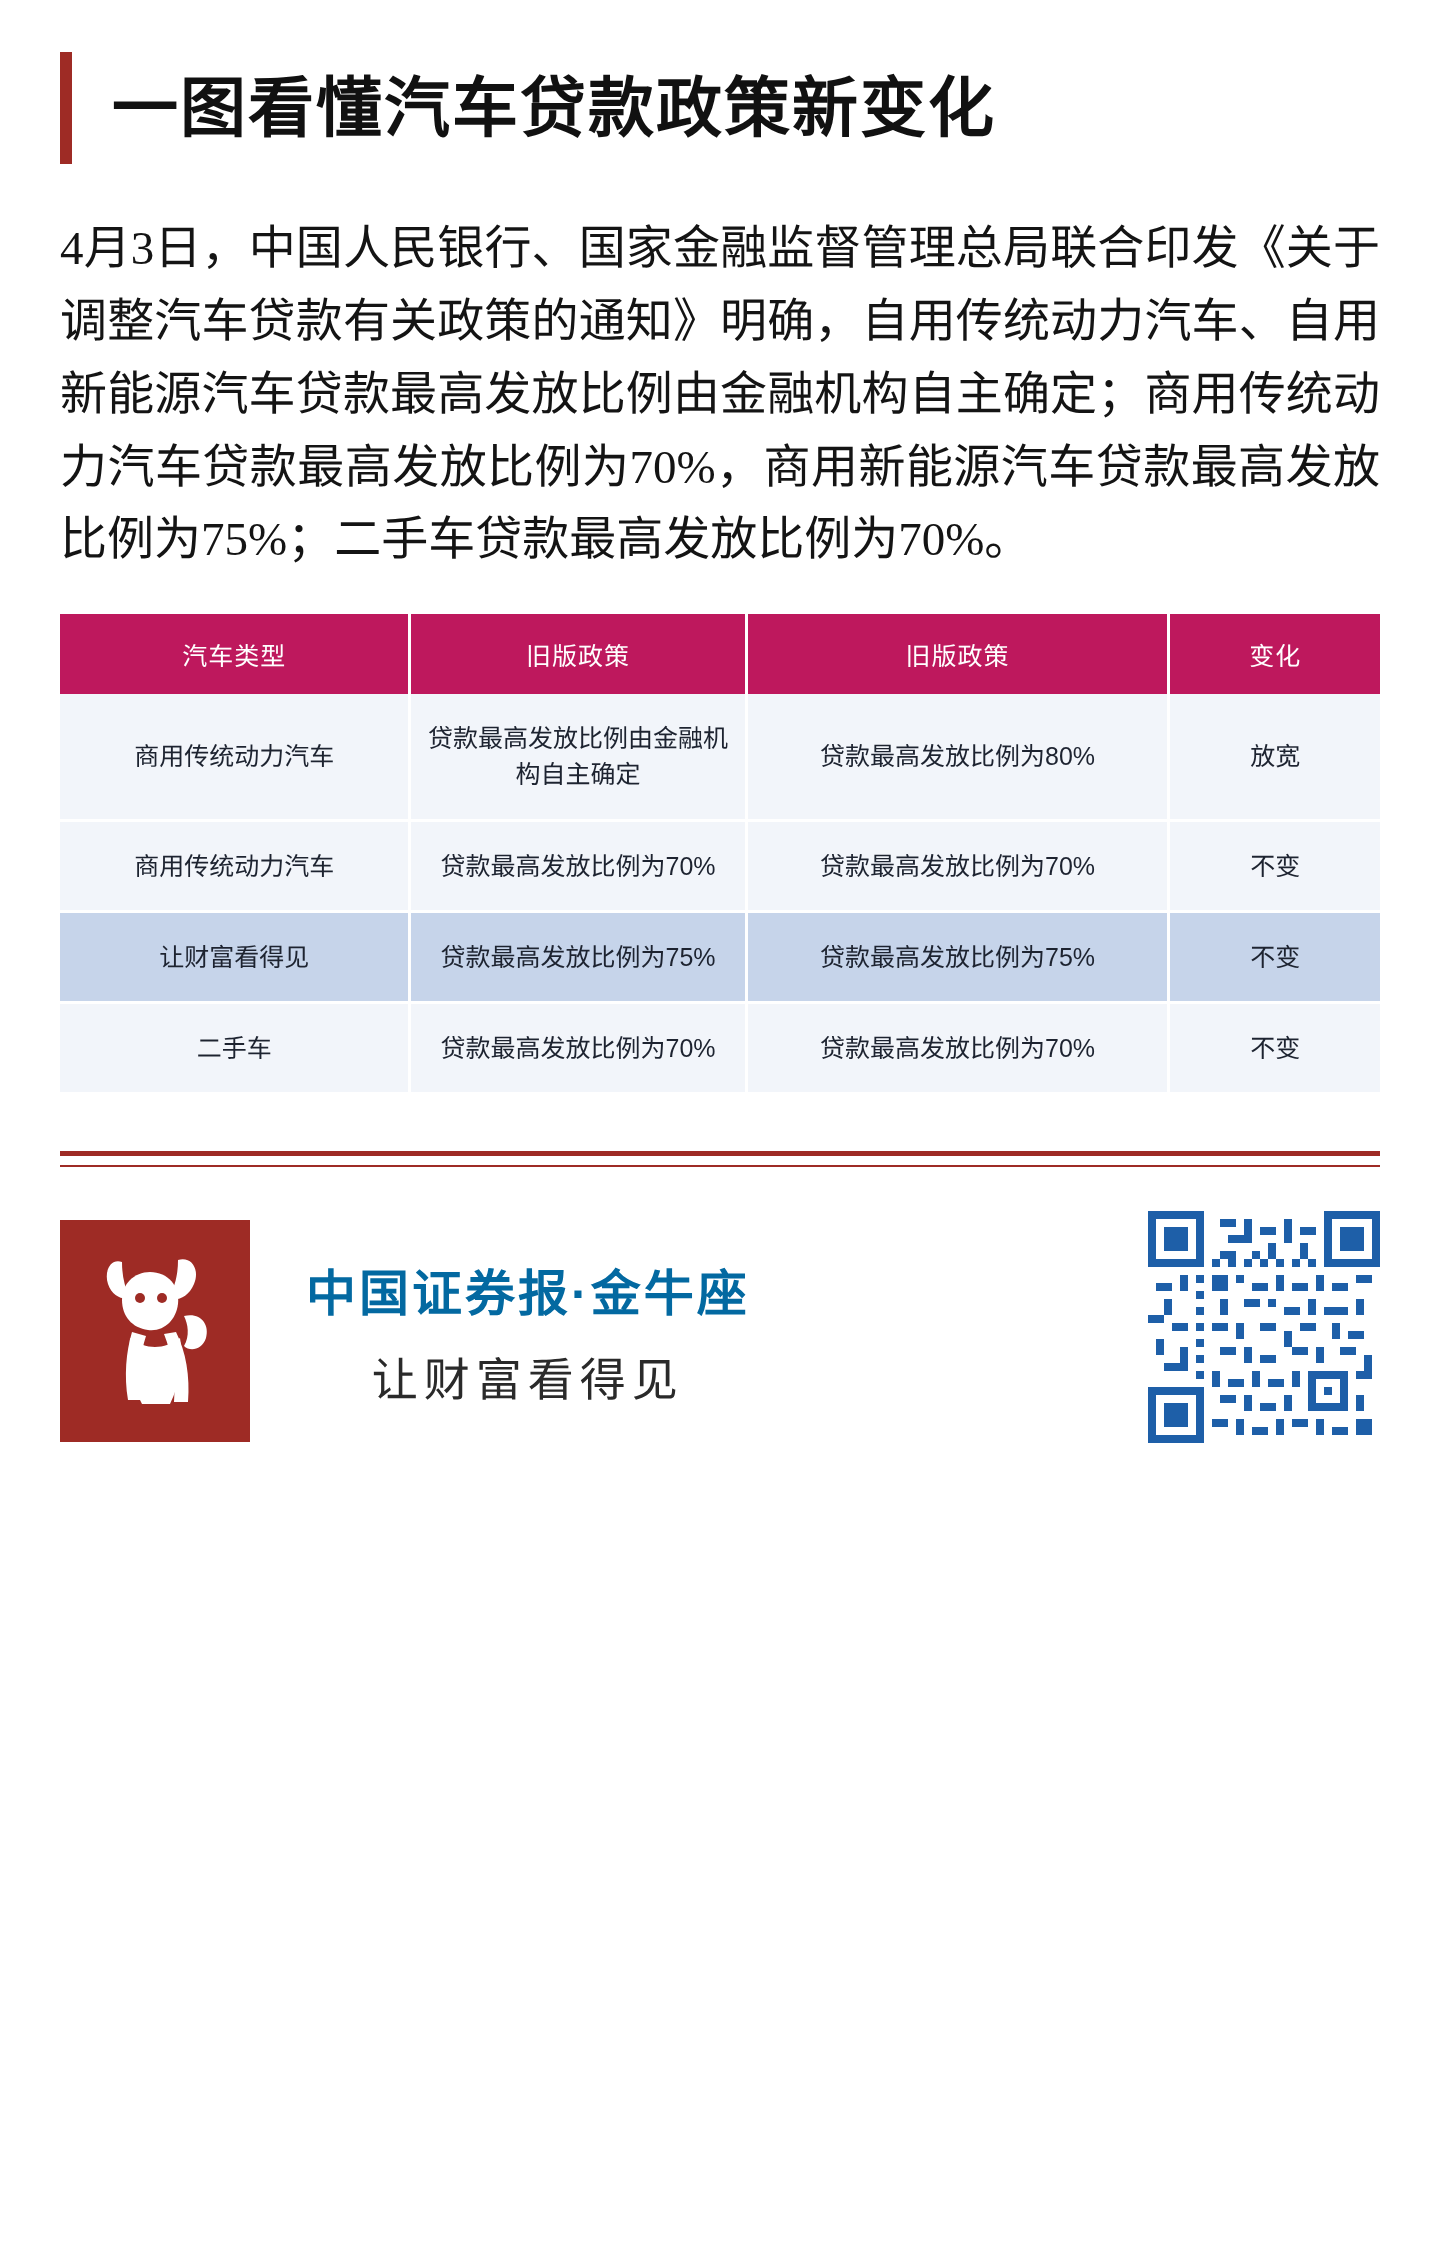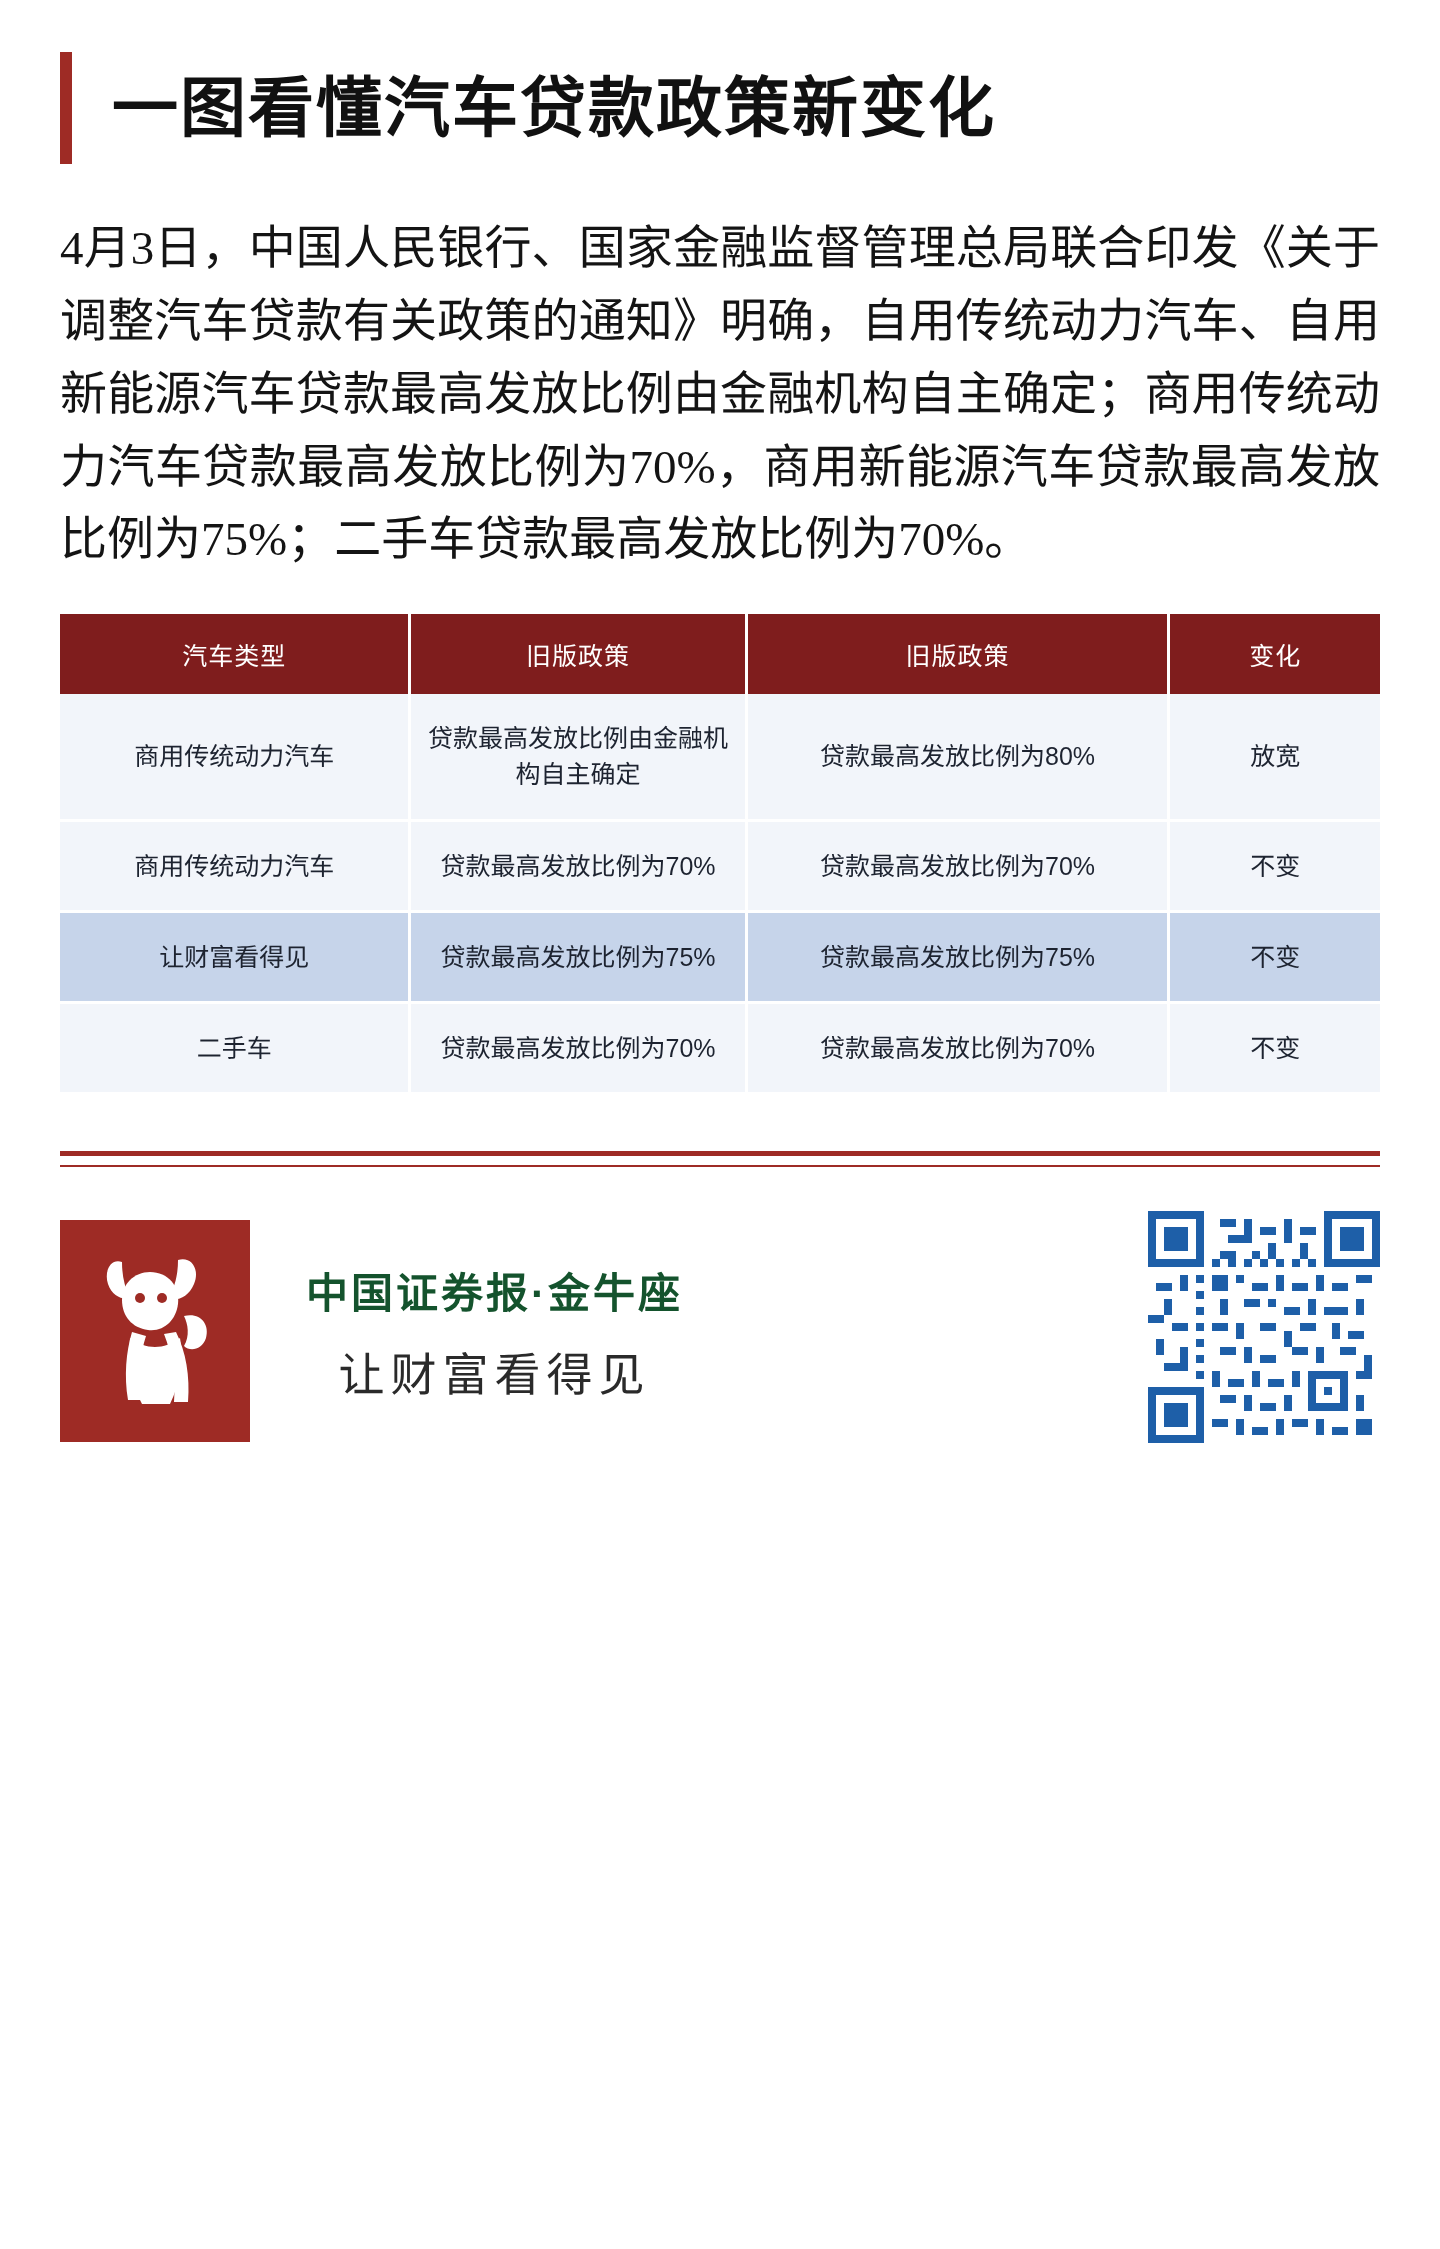--- a/index.html
+++ b/index.html
@@ -67,21 +67,21 @@
     border-collapse: collapse;
     table-layout: fixed;
     font-family: "Liberation Sans", "DejaVu Sans", sans-serif;
   }
   table.policy col.c0 { width: 26.5%; }
   table.policy col.c1 { width: 25.5%; }
   table.policy col.c2 { width: 32.0%; }
   table.policy col.c3 { width: 16.0%; }
 
   table.policy thead th {
-    background: #7f1d1d;
+    background: #be185d;
     color: #ffffff;
     font-size: 25px;
     font-weight: normal;
     padding: 22px 6px;
     text-align: center;
     border-right: 3px solid #ffffff;
     letter-spacing: 1px;
   }
   table.policy thead th:last-child { border-right: none; }
 
@@ -132,22 +132,22 @@
   .brand {
     margin-left: 56px;
     display: flex;
     flex-direction: column;
     align-items: center;
     justify-content: center;
   }
   .brand-main {
     font-family: "Liberation Sans", "DejaVu Sans", sans-serif;
     font-weight: bold;
-    font-size: 42px;
-    color: #14532d;
+    font-size: 50px;
+    color: #0369a1;
     letter-spacing: 3px;
     white-space: nowrap;
   }
   .brand-sub {
     margin-top: 18px;
     font-family: "Liberation Serif", "DejaVu Serif", serif;
     font-size: 46px;
     color: #2a2a2a;
     letter-spacing: 6px;
     white-space: nowrap;

